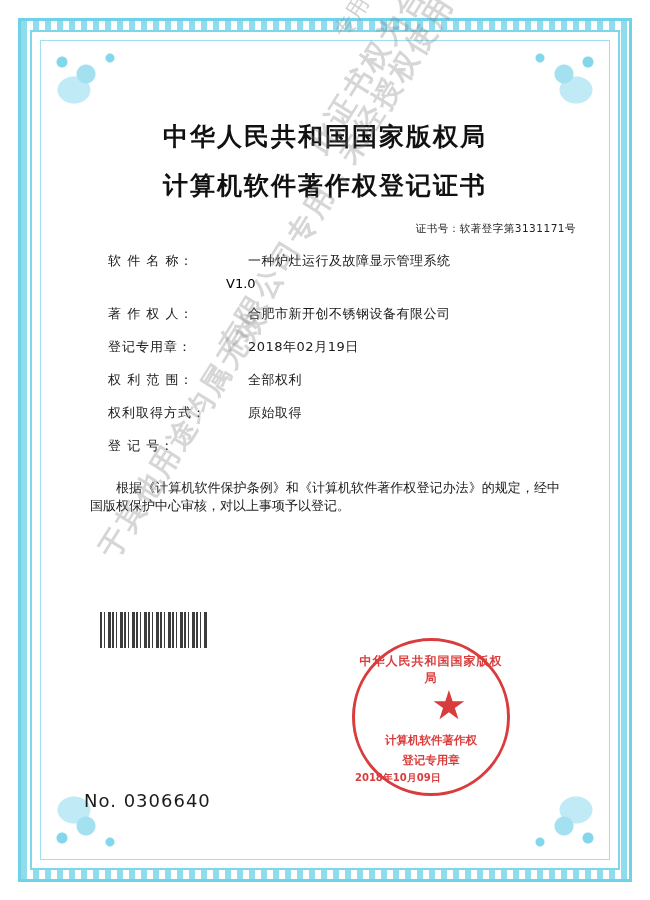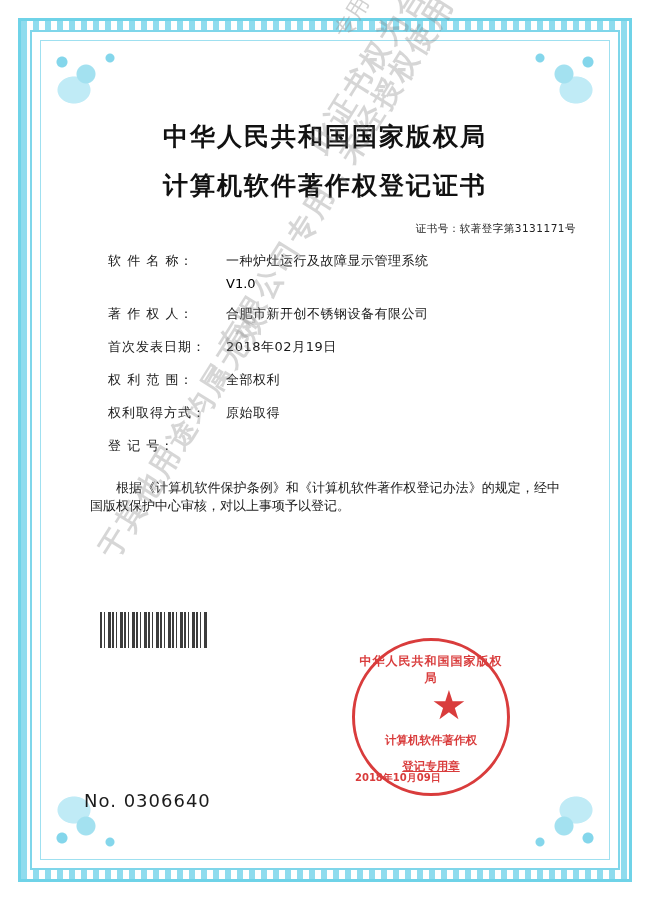--- a/index.html
+++ b/index.html
@@ -92,20 +92,21 @@
     margin-top: 16px;
     padding-left: 52px;
     padding-right: 10px;
   }
   .field-row {
     display: flex;
     align-items: center;
     margin-bottom: 15px;
     font-size: 13px;
     color: #1a1a1a;
+    gap: 22px;
   }
   .field-label {
     width: 118px;
     flex: 0 0 118px;
     letter-spacing: 1px;
     white-space: nowrap;
   }
   .field-value {
     flex: 1;
     letter-spacing: .5px;
@@ -170,21 +171,21 @@
   }
   .seal-star span { display: block; transform: translate(-50%, 0); }
   .seal-line1, .seal-line2 {
     position: absolute;
     left: 0; right: 0;
     text-align: center;
     font-size: 11.5px;
     font-weight: bold;
   }
   .seal-line1 { top: 92px; }
-  .seal-line2 { top: 118px; text-decoration: underline; }
+  .seal-line2 { top: 112px; }
   .seal-date {
     position: absolute;
     left: 0; right: 0;
     top: 130px;
     text-align: left;
     font-size: 10px;
     font-weight: bold;
   }
 
   .doc-no {
@@ -250,21 +251,21 @@
       </div>
       <div class="sub-value">V1.0</div>
 
       <div class="field-row">
         <div class="field-label">著 作 权 人：</div>
         <div class="field-value">合肥市新开创不锈钢设备有限公司</div>
       </div>
 
 
       <div class="field-row">
-        <div class="field-label">首次发表日期：</div>
+        <div class="field-label">登记专用章：</div>
         <div class="field-value">2018年02月19日</div>
       </div>
 
       <div class="field-row">
         <div class="field-label">权 利 范 围：</div>
         <div class="field-value">全部权利</div>
       </div>
 
       <div class="field-row" style="margin-top:14px;">
         <div class="field-label">权利取得方式：</div>

